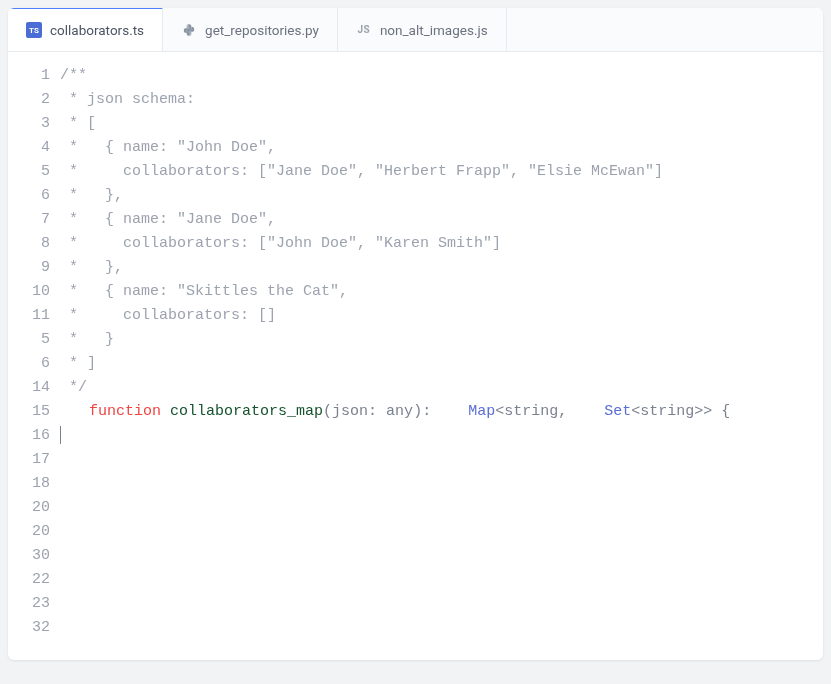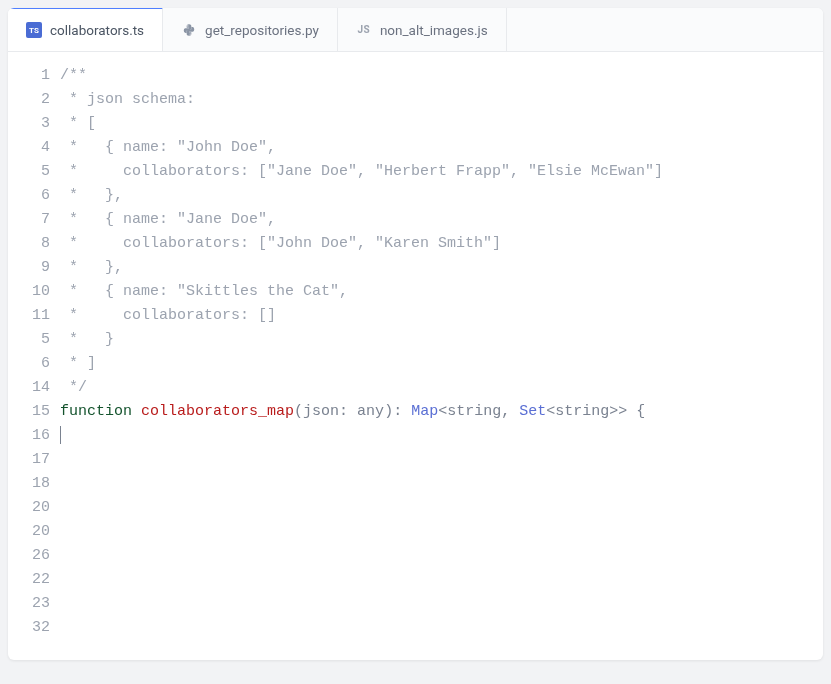--- a/index.html
+++ b/index.html
@@ -87,23 +87,23 @@
     }
     .code-content {
       flex: 1;
       white-space: pre;
       color: #7a8290;
     }
     .code-line {
       height: 24px;
     }
     .tok-comment { color: #9ca3af; }
-    .tok-keyword { color: #14532d; }
-    .tok-funcname { color: #b91c1c; }
-    .tok-type { color: #5a6fd4; }
+    .tok-keyword { color: #ef4444; margin-left: 29px; }
+    .tok-funcname { color: #14532d; }
+    .tok-type { color: #5a6fd4; margin-left: 28px; }
     .tok-punct { color: #7a8290; }
     .tok-param { color: #7a8290; }
     .cursor {
       display: inline-block;
       width: 1px;
       height: 18px;
       background: #7a8290;
       vertical-align: middle;
       margin-left: 0px;
     }
@@ -146,20 +146,20 @@
         <div class="gutter-line">11</div>
         <div class="gutter-line">5</div>
         <div class="gutter-line">6</div>
         <div class="gutter-line">14</div>
         <div class="gutter-line">15</div>
         <div class="gutter-line">16</div>
         <div class="gutter-line">17</div>
         <div class="gutter-line">18</div>
         <div class="gutter-line">20</div>
         <div class="gutter-line">20</div>
-        <div class="gutter-line">26</div>
+        <div class="gutter-line">30</div>
         <div class="gutter-line">22</div>
         <div class="gutter-line">23</div>
         <div class="gutter-line">32</div>
       </div>
     <div class="code-content" id="code"><div class="code-line"><span class="tok-comment">/**</span></div><div class="code-line"><span class="tok-comment"> * json schema:</span></div><div class="code-line"><span class="tok-comment"> * [</span></div><div class="code-line"><span class="tok-comment"> *   { name: "John Doe",</span></div><div class="code-line"><span class="tok-comment"> *     collaborators: ["Jane Doe", "Herbert Frapp", "Elsie McEwan"]</span></div><div class="code-line"><span class="tok-comment"> *   },</span></div><div class="code-line"><span class="tok-comment"> *   { name: "Jane Doe",</span></div><div class="code-line"><span class="tok-comment"> *     collaborators: ["John Doe", "Karen Smith"]</span></div><div class="code-line"><span class="tok-comment"> *   },</span></div><div class="code-line"><span class="tok-comment"> *   { name: "Skittles the Cat",</span></div><div class="code-line"><span class="tok-comment"> *     collaborators: []</span></div><div class="code-line"><span class="tok-comment"> *   }</span></div><div class="code-line"><span class="tok-comment"> * ]</span></div><div class="code-line"><span class="tok-comment"> */</span></div><div class="code-line"><span class="tok-keyword">function</span><span class="tok-punct"> </span><span class="tok-funcname">collaborators_map</span><span class="tok-punct">(</span><span class="tok-param">json</span><span class="tok-punct">: </span><span class="tok-param">any</span><span class="tok-punct">): </span><span class="tok-type">Map</span><span class="tok-punct">&lt;</span><span class="tok-param">string</span><span class="tok-punct">, </span><span class="tok-type">Set</span><span class="tok-punct">&lt;</span><span class="tok-param">string</span><span class="tok-punct">&gt;&gt; {</span></div><div class="code-line"><span class="cursor"></span></div><div class="code-line"></div><div class="code-line"></div><div class="code-line"></div><div class="code-line"></div><div class="code-line"></div><div class="code-line"></div><div class="code-line"></div><div class="code-line"></div></div>
   </div>
 </div>
 
 </body></html>

